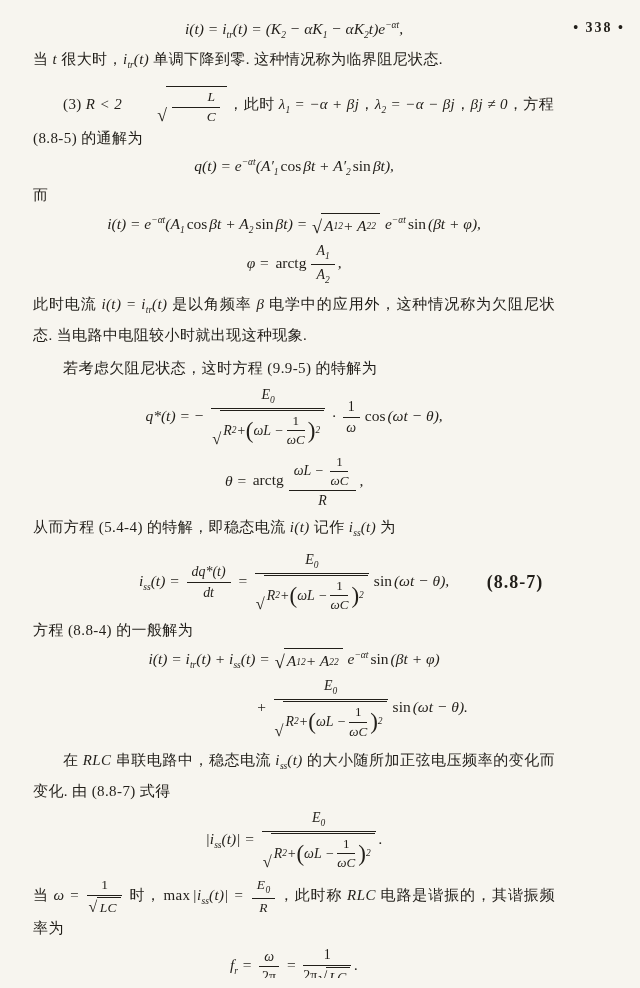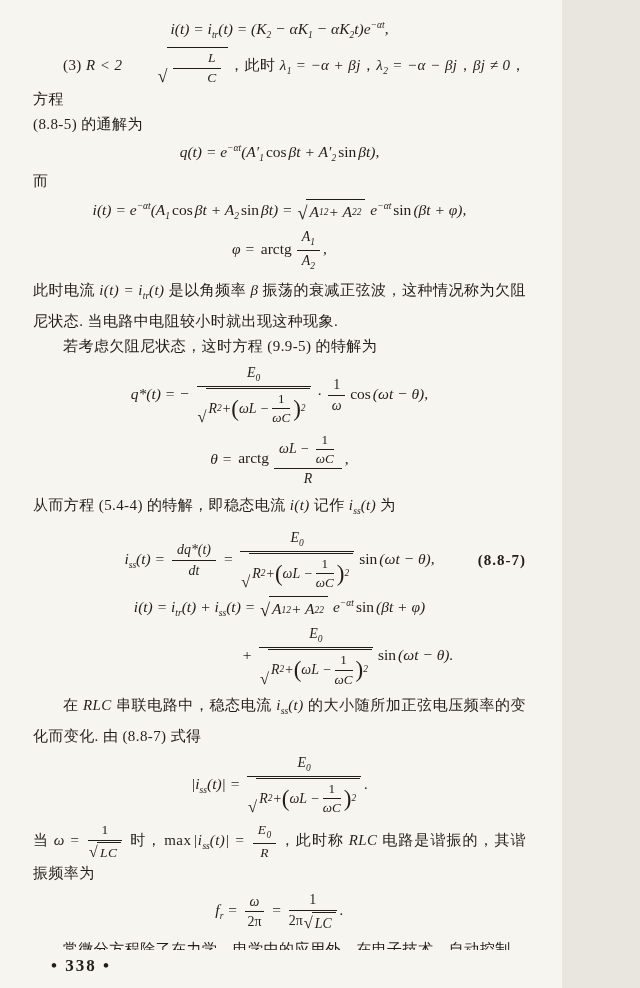--- a/index.html
+++ b/index.html
@@ -1,29 +1,29 @@
 <!DOCTYPE html>
 <html style="--paper: #f7f5ef; --ink: #211e19;"><head>
 <meta charset="utf-8">
 <style>
   html,body{margin:0;padding:0;}
   body{width:640px;height:988px;overflow:hidden;background:#e9e6df;}
   .page{
-    width:562px;height:988px;box-sizing:border-box;
+    width:640px;height:988px;box-sizing:border-box;
     background:var(--paper,#f7f5ef);color:var(--ink,#211e19);
-    padding:14px 36px 10px 33px;
-    display:flex;flex-direction:column;
+    padding:14px 15px 10px 33px;
+    display:flex;flex-direction:row;
     font-family:"Liberation Serif","DejaVu Serif",serif;
   }
   .content{flex:1;min-height:0;overflow:hidden;}
   .para{
     margin:0;font-size:15px;line-height:25px;
     text-align:justify;letter-spacing:.4px;
   }
-  .para.indent{text-indent:2em;}
+  .para.indent{text-indent:2em;margin-top:8px;}
   .formula{
     margin:5px 0;text-align:center;font-size:15.5px;line-height:1.35;
     position:relative;white-space:nowrap;
   }
   .formula.cont{transform:translateX(68px);}
   .mi{font-style:italic;}
   .mrm{font-style:normal;padding:0 2px;}
   .run{font-style:normal;}
   .bold{font-style:normal;font-weight:400;}
   sub,sup{font-size:9.5px;font-style:italic;letter-spacing:0;}
@@ -43,34 +43,35 @@
   }
   .radicand{
     display:inline-flex;align-items:center;
     border-top:1.4px solid currentColor;padding:2px 4px 0 3px;
   }
   .bigp{
     font-style:normal;font-size:1.65em;line-height:0;
     vertical-align:middle;position:relative;top:-1px;
   }
   .eqno{
-    position:absolute;right:0;top:50%;transform:translateY(-50%);
-    font-style:normal;font-weight:700;font-size:15px;letter-spacing:1px;
+    position:absolute;right:12px;top:50%;transform:translateY(-50%);
+    font-style:normal;font-weight:700;font-size:18px;letter-spacing:1px;
   }
   .pagefoot{
-    flex:none;padding:6px 0 2px 18px;font-size:17px;font-weight:700;
+    flex:none;padding:6px 0 2px 18px;font-size:14px;font-weight:700;
     letter-spacing:2px;
   }
 </style>
 </head>
 <body>
 
 <div class="page">
   <main class="content">
       <div class="formula"><span class="mi">i(t) = i</span><sub>tr</sub><span class="mi">(t) = (K</span><sub>2</sub><span class="mi"> − αK</span><sub>1</sub><span class="mi"> − αK</span><sub>2</sub><span class="mi">t)e</span><sup>−αt</sup><span class="mi">,</span></div>
+      <p class="para"><span class="run">当 </span><span class="mi">t</span><span class="run"> 很大时，</span><span class="mi">i</span><sub>tr</sub><span class="mi">(t)</span><span class="run"> 单调下降到零. 这种情况称为临界阻尼状态.</span></p>
       <p class="para indent"><span class="run">(3) </span><span class="mi">R</span><span class="mi"> &lt; 2 </span><span class="sqrt">
           <span class="rad">√</span>
           <span class="radicand">
             <span class="frac">
               <span class="num"><span class="mi">L</span></span>
               <span class="den"><span class="mi">C</span></span>
             </span>
           </span>
         </span><span class="run">，此时 </span><span class="mi">λ</span><sub>1</sub><span class="mi"> = −α + βj</span><span class="run">，</span><span class="mi">λ</span><sub>2</sub><span class="mi"> = −α − βj</span><span class="run">，</span><span class="mi">βj ≠ 0</span><span class="run">，方程</span></p>
       <p class="para"><span class="run">(8.8-5) 的通解为</span></p>
@@ -84,21 +85,21 @@
             <sup>2</sup>
             <span class="mi"> + A</span>
             <sub>2</sub>
             <sup>2</sup>
           </span>
         </span><span class="mi"> e</span><sup>−αt</sup><span class="mrm">sin</span><span class="mi">(βt + φ),</span></div>
       <div class="formula"><span class="mi">φ = </span><span class="mrm">arctg</span><span class="frac">
           <span class="num"><span class="mi">A</span><sub>1</sub></span>
           <span class="den"><span class="mi">A</span><sub>2</sub></span>
         </span><span class="mi">,</span></div>
-      <p class="para"><span class="run">此时电流 </span><span class="mi">i(t) = i</span><sub>tr</sub><span class="mi">(t)</span><span class="run"> 是以角频率 </span><span class="mi">β</span><span class="run"> 振荡的衰减正弦波，这种情况称为</span><span class="bold">欠阻尼状态</span><span class="run">. 当电路中电阻较小时就出现这种现象.</span></p>
+      <p class="para"><span class="run">此时电流 </span><span class="mi">i(t) = i</span><sub>tr</sub><span class="mi">(t)</span><span class="run"> 是以角频率 </span><span class="mi">β</span><span class="run"> 电学中的应用外，这种情况称为</span><span class="bold">欠阻尼状态</span><span class="run">. 当电路中电阻较小时就出现这种现象.</span></p>
       <p class="para indent"><span class="run">若考虑欠阻尼状态，这时方程 (9.9-5) 的特解为</span></p>
       <div class="formula"><span class="mi">q*(t) = − </span><span class="frac">
           <span class="num"><span class="mi">E</span><sub>0</sub></span>
           <span class="den"><span class="sqrt">
               <span class="rad">√</span>
               <span class="radicand">
                 <span class="mi">R</span>
                 <sup>2</sup>
                 <span class="mi"> + </span>
                 <span class="bigp">(</span>
@@ -138,20 +139,21 @@
                 <span class="mi">ωL − </span>
                 <span class="frac">
                   <span class="num"><span class="run">1</span></span>
                   <span class="den"><span class="mi">ωC</span></span>
                 </span>
                 <span class="bigp">)</span>
                 <sup>2</sup>
               </span>
             </span></span>
         </span><span class="mrm">sin</span><span class="mi">(ωt − θ),</span><span class="eqno">(8.8-7)</span></div>
+      <p class="para"><span class="run">方程 (8.8-4) 的一般解为</span></p>
       <div class="formula"><span class="mi">i(t) = i</span><sub>tr</sub><span class="mi">(t) + i</span><sub>ss</sub><span class="mi">(t) = </span><span class="sqrt">
           <span class="rad">√</span>
           <span class="radicand">
             <span class="mi">A</span>
             <sub>1</sub>
             <sup>2</sup>
             <span class="mi"> + A</span>
             <sub>2</sub>
             <sup>2</sup>
           </span>

